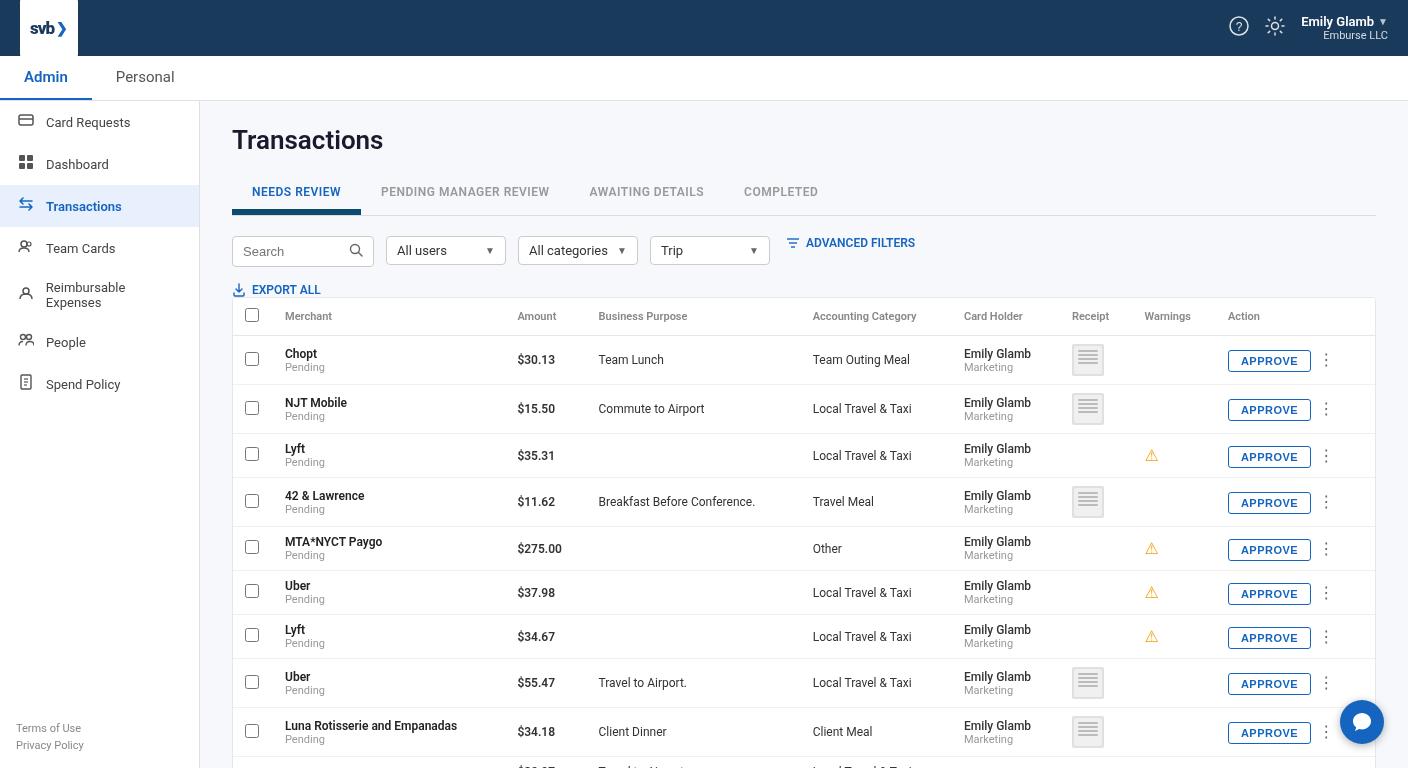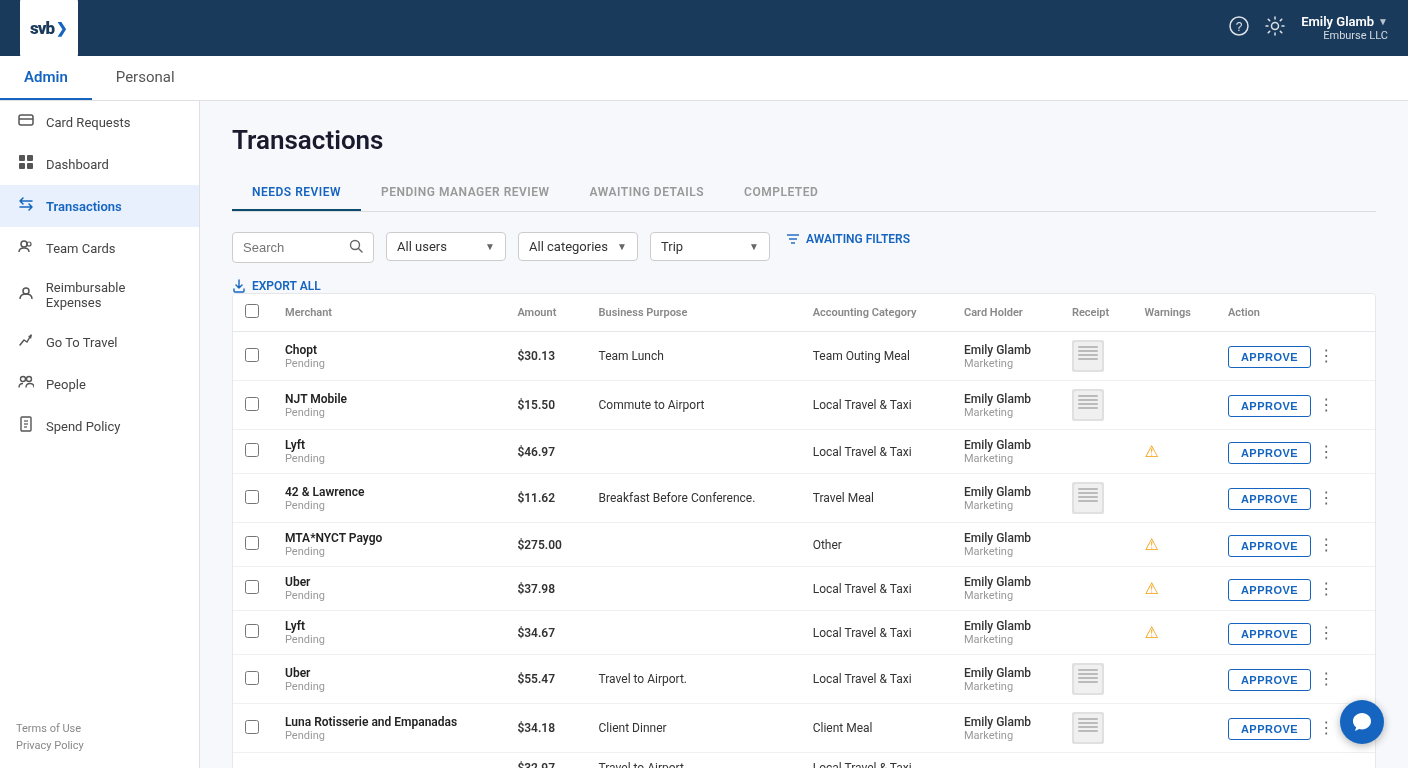--- a/index.html
+++ b/index.html
@@ -30,21 +30,21 @@
     .sidebar-footer { margin-top: auto; padding: 12px 16px; font-size: 11px; color: #888; }
     .sidebar-footer a { display: block; color: #888; text-decoration: none; margin-bottom: 4px; cursor: pointer; }
 
     
     .main { flex: 1; overflow-y: auto; padding: 24px 32px; background: #f7f8fc; }
     .page-title { font-size: 26px; font-weight: 600; color: #1a1a2e; margin-bottom: 20px; }
 
     
     .trans-tabs { display: flex; border-bottom: 1px solid #ddd; margin-bottom: 20px; }
     .trans-tab { padding: 10px 20px; cursor: pointer; font-size: 12px; font-weight: 600; letter-spacing: 0.5px; color: #999; text-transform: uppercase; border-bottom: 2px solid transparent; }
-    .trans-tab.active { color: #1565c0; border-bottom: 2px solid #0c4a6e; }
+    .trans-tab.active { color: #1565c0; border-bottom: 6px solid #0c4a6e; }
 
     
     .filters { display: flex; align-items: flex-start; gap: 12px; margin-bottom: 16px; flex-wrap: wrap; }
     .search-box { display: flex; align-items: center; border: 1px solid #ccc; border-radius: 4px; background: #fff; padding: 6px 10px; gap: 6px; min-width: 140px; }
     .search-box input { border: none; outline: none; font-size: 13px; color: #333; width: 100px; background: transparent; }
     .search-icon { color: #666; font-size: 14px; }
     .filter-select { display: flex; align-items: center; border: 1px solid #ccc; border-radius: 4px; background: #fff; padding: 6px 10px; gap: 6px; cursor: pointer; font-size: 13px; color: #333; min-width: 120px; justify-content: space-between; }
     .filter-select .chevron { color: #666; font-size: 10px; }
     .advanced-filters { display: flex; align-items: center; gap: 6px; color: #1565c0; font-size: 12px; font-weight: 600; cursor: pointer; margin-left: 4px; }
 
@@ -155,29 +155,20 @@
       <span>Team Cards</span>
     </div>
     <div class="sidebar-item">
       <span class="icon">
         <svg width="16" height="16" viewBox="0 0 16 16" fill="none">
             <circle cx="8" cy="6" r="3" stroke="#555" stroke-width="1.5"></circle>
             <path d="M2 14c0-3.314 2.686-5 6-5s6 1.686 6 5" stroke="#555" stroke-width="1.5"></path>
           </svg>
       </span>
       <span>Reimbursable Expenses</span>
-    </div>
-    <div class="sidebar-item">
-      <span class="icon">
-        <svg width="16" height="16" viewBox="0 0 16 16" fill="none">
-            <path d="M2 13l4-5 3 2 4-7" stroke="#555" stroke-width="1.5" stroke-linecap="round" stroke-linejoin="round"></path>
-            <path d="M14 3l-4 1 3 3 1-4z" fill="#555"></path>
-          </svg>
-      </span>
-      <span>Go To Travel</span>
     </div>
     <div class="sidebar-item">
       <span class="icon">
         <svg width="16" height="16" viewBox="0 0 16 16" fill="none">
             <circle cx="5" cy="5" r="2.5" stroke="#555" stroke-width="1.4"></circle>
             <circle cx="11" cy="5" r="2.5" stroke="#555" stroke-width="1.4"></circle>
             <path d="M1 13.5c0-2.5 1.8-4 4-4M8 13.5c0-2.5 1.8-4 4-4s4 1.5 4 4" stroke="#555" stroke-width="1.4"></path>
           </svg>
       </span>
       <span>People</span>
@@ -230,21 +221,21 @@
       <div class="filter-select">
         <span>Trip</span>
         <span class="chevron">▼</span>
       </div>
       <div class="advanced-filters">
         <svg width="14" height="14" viewBox="0 0 14 14" fill="none">
             <line x1="1" y1="3" x2="13" y2="3" stroke="#1565c0" stroke-width="1.4"></line>
             <line x1="3" y1="7" x2="11" y2="7" stroke="#1565c0" stroke-width="1.4"></line>
             <line x1="5" y1="11" x2="9" y2="11" stroke="#1565c0" stroke-width="1.4"></line>
           </svg>
-        <span>AWAITING FILTERS</span>
+        <span>ADVANCED FILTERS</span>
       </div>
     </div>
 
     <div class="export-row">
       <svg width="14" height="14" viewBox="0 0 14 14" fill="none">
           <path d="M7 1v8M4 6l3 3 3-3M2 10v2a1 1 0 001 1h8a1 1 0 001-1v-2" stroke="#1565c0" stroke-width="1.4" stroke-linecap="round" stroke-linejoin="round"></path>
         </svg>
       <span>EXPORT ALL</span>
     </div>
 
@@ -315,21 +306,21 @@
               </td>
               <td></td>
               <td style="white-space:nowrap;"><button class="approve-btn">APPROVE</button> <button class="more-btn">⋮</button></td>
             </tr>
             <tr>
               <td><input type="checkbox" class="checkbox" style=""></td>
               <td>
                 <div class="merchant-name">Lyft</div>
                 <div class="merchant-status">Pending</div>
               </td>
-              <td class="amount">$46.97</td>
+              <td class="amount">$35.31</td>
               <td></td>
               <td>Local Travel &amp; Taxi</td>
               <td>
                 <div class="card-holder-name">Emily Glamb</div>
                 <div class="card-holder-dept">Marketing</div>
               </td>
               <td></td>
               <td><span class="warning-icon">⚠</span></td>
               <td style="white-space:nowrap;"><button class="approve-btn">APPROVE</button> <button class="more-btn">⋮</button></td>
             </tr>

